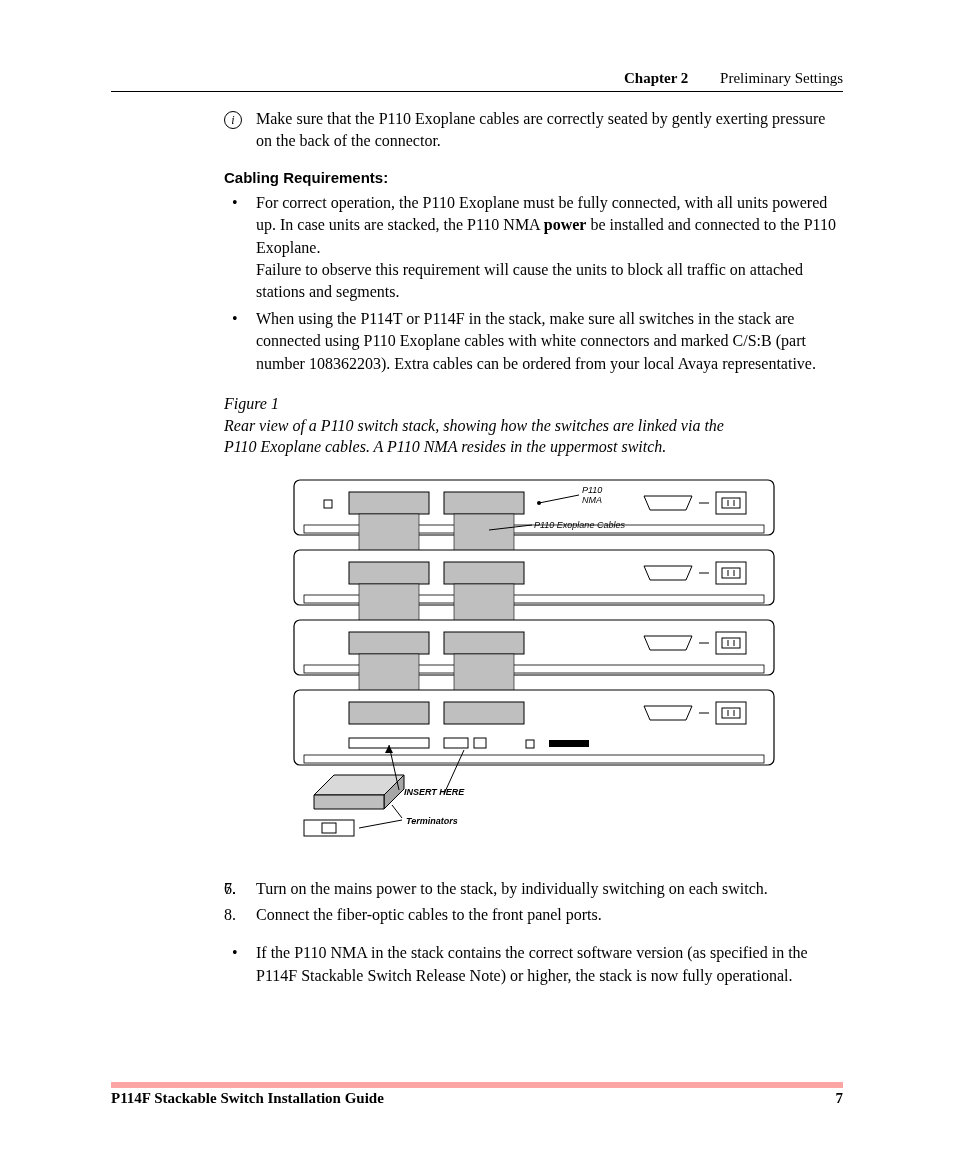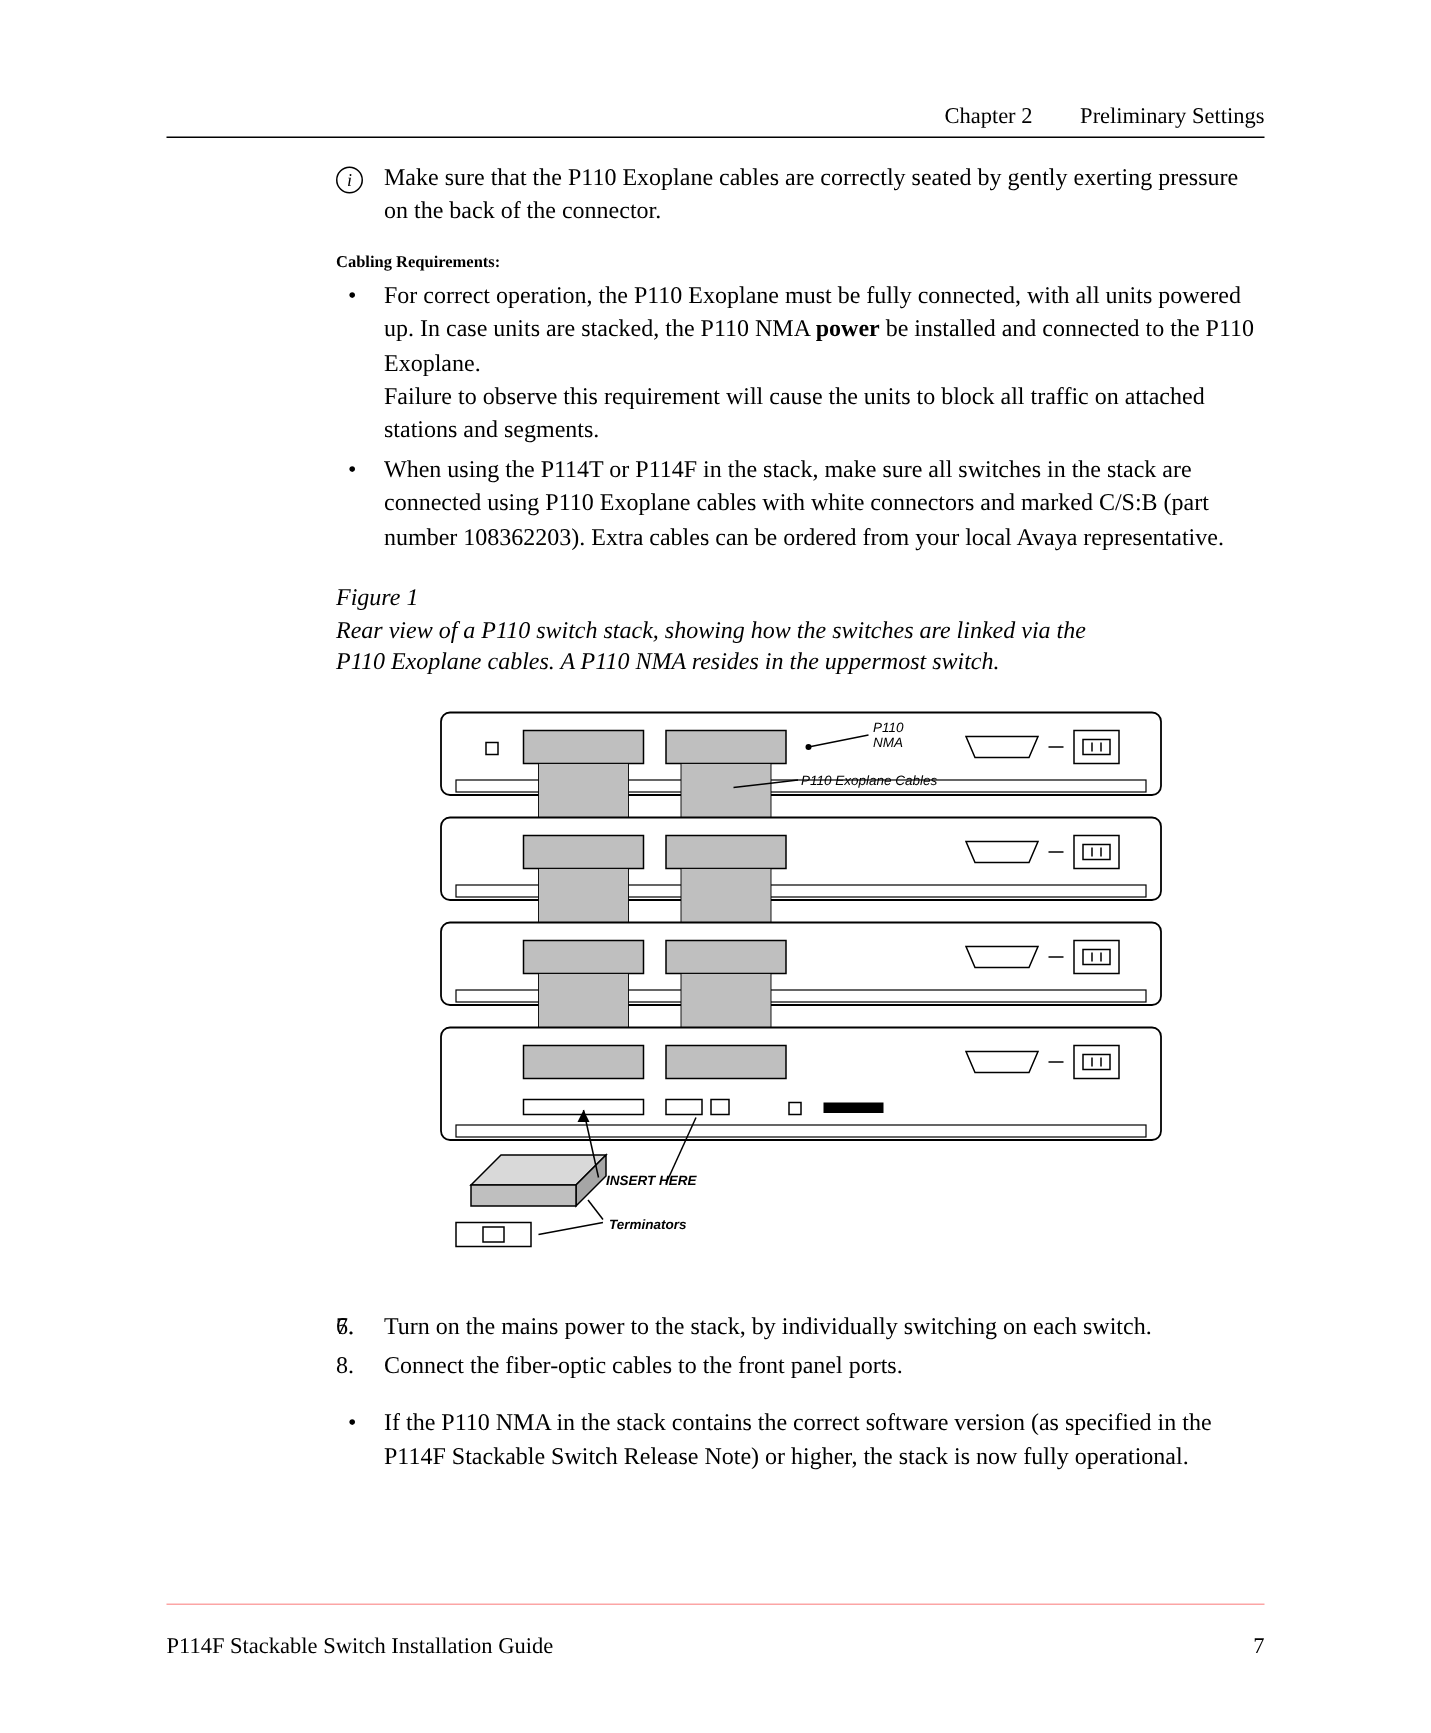--- a/index.html
+++ b/index.html
@@ -13,21 +13,21 @@
     position: relative;
     padding: 70px 111px 50px 111px;
   }
   .header-line {
     border-bottom: 1px solid #000;
     margin-bottom: 16px;
     padding-bottom: 4px;
     text-align: right;
     font-size: 15px;
   }
-  .header-chapter { margin-right: 28px; }
+  .header-chapter { margin-right: 28px; font-weight: bold; }
   .content {
     margin-left: 113px;
   }
   .info-row {
     display: flex;
     align-items: flex-start;
     gap: 14px;
     margin-bottom: 16px;
   }
   .info-icon {
@@ -38,23 +38,23 @@
     display: inline-flex;
     align-items: center;
     justify-content: center;
     font-size: 12px;
     font-style: italic;
     flex-shrink: 0;
     margin-top: 3px;
   }
   .info-text { line-height: 1.4; }
   .section-heading {
-    font-family: Liberation Serif, serif;
+    font-family: Liberation Sans, sans-serif;
     font-weight: bold;
-    font-size: 11px;
+    font-size: 15px;
     margin-bottom: 6px;
   }
   ul.bullets { list-style: none; margin-bottom: 18px; }
   ul.bullets > li {
     position: relative;
     padding-left: 32px;
     line-height: 1.4;
     margin-bottom: 4px;
   }
   ul.bullets > li::before {
@@ -86,25 +86,26 @@
   ol.steps > li .num {
     position: absolute;
     left: 0;
     top: 0;
   }
   .footer-line {
     position: absolute;
     bottom: 48px;
     left: 111px;
     right: 111px;
-    border-top: 1px solid #fca5a5;
-    padding-top: 20px;
+    border-top: 6px solid #fca5a5;
+    padding-top: 2px;
     font-size: 15px;
     display: flex;
     justify-content: space-between;
+    font-weight: bold;
   }
   
   .svgtext { font-family: Arial, Helvetica, sans-serif; font-size: 9px; }
   .svgtext-bold { font-weight: bold; }
 </style>
 </head>
 <body>
 
 <div class="header-line">
   <span class="header-chapter">Chapter 2</span>

